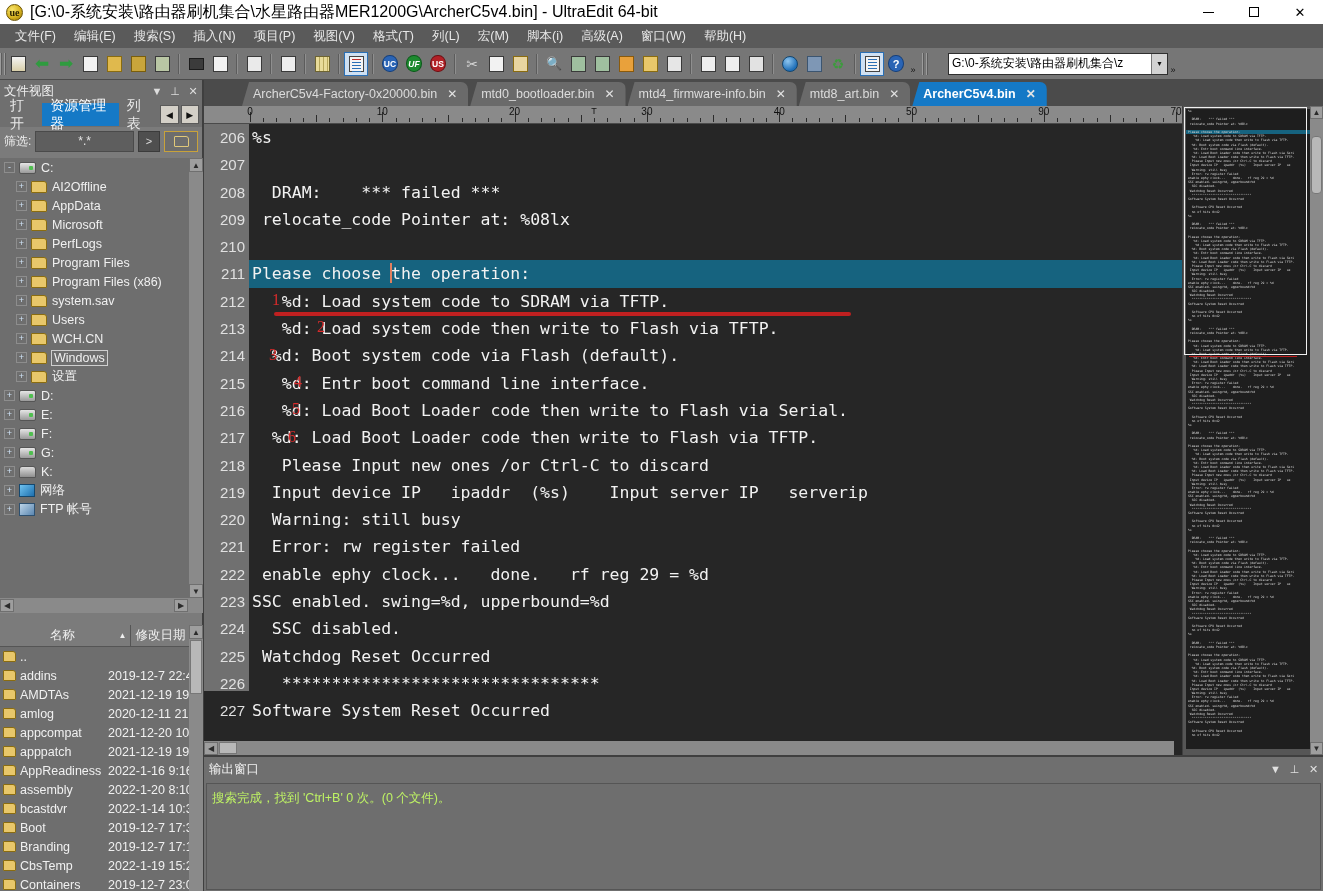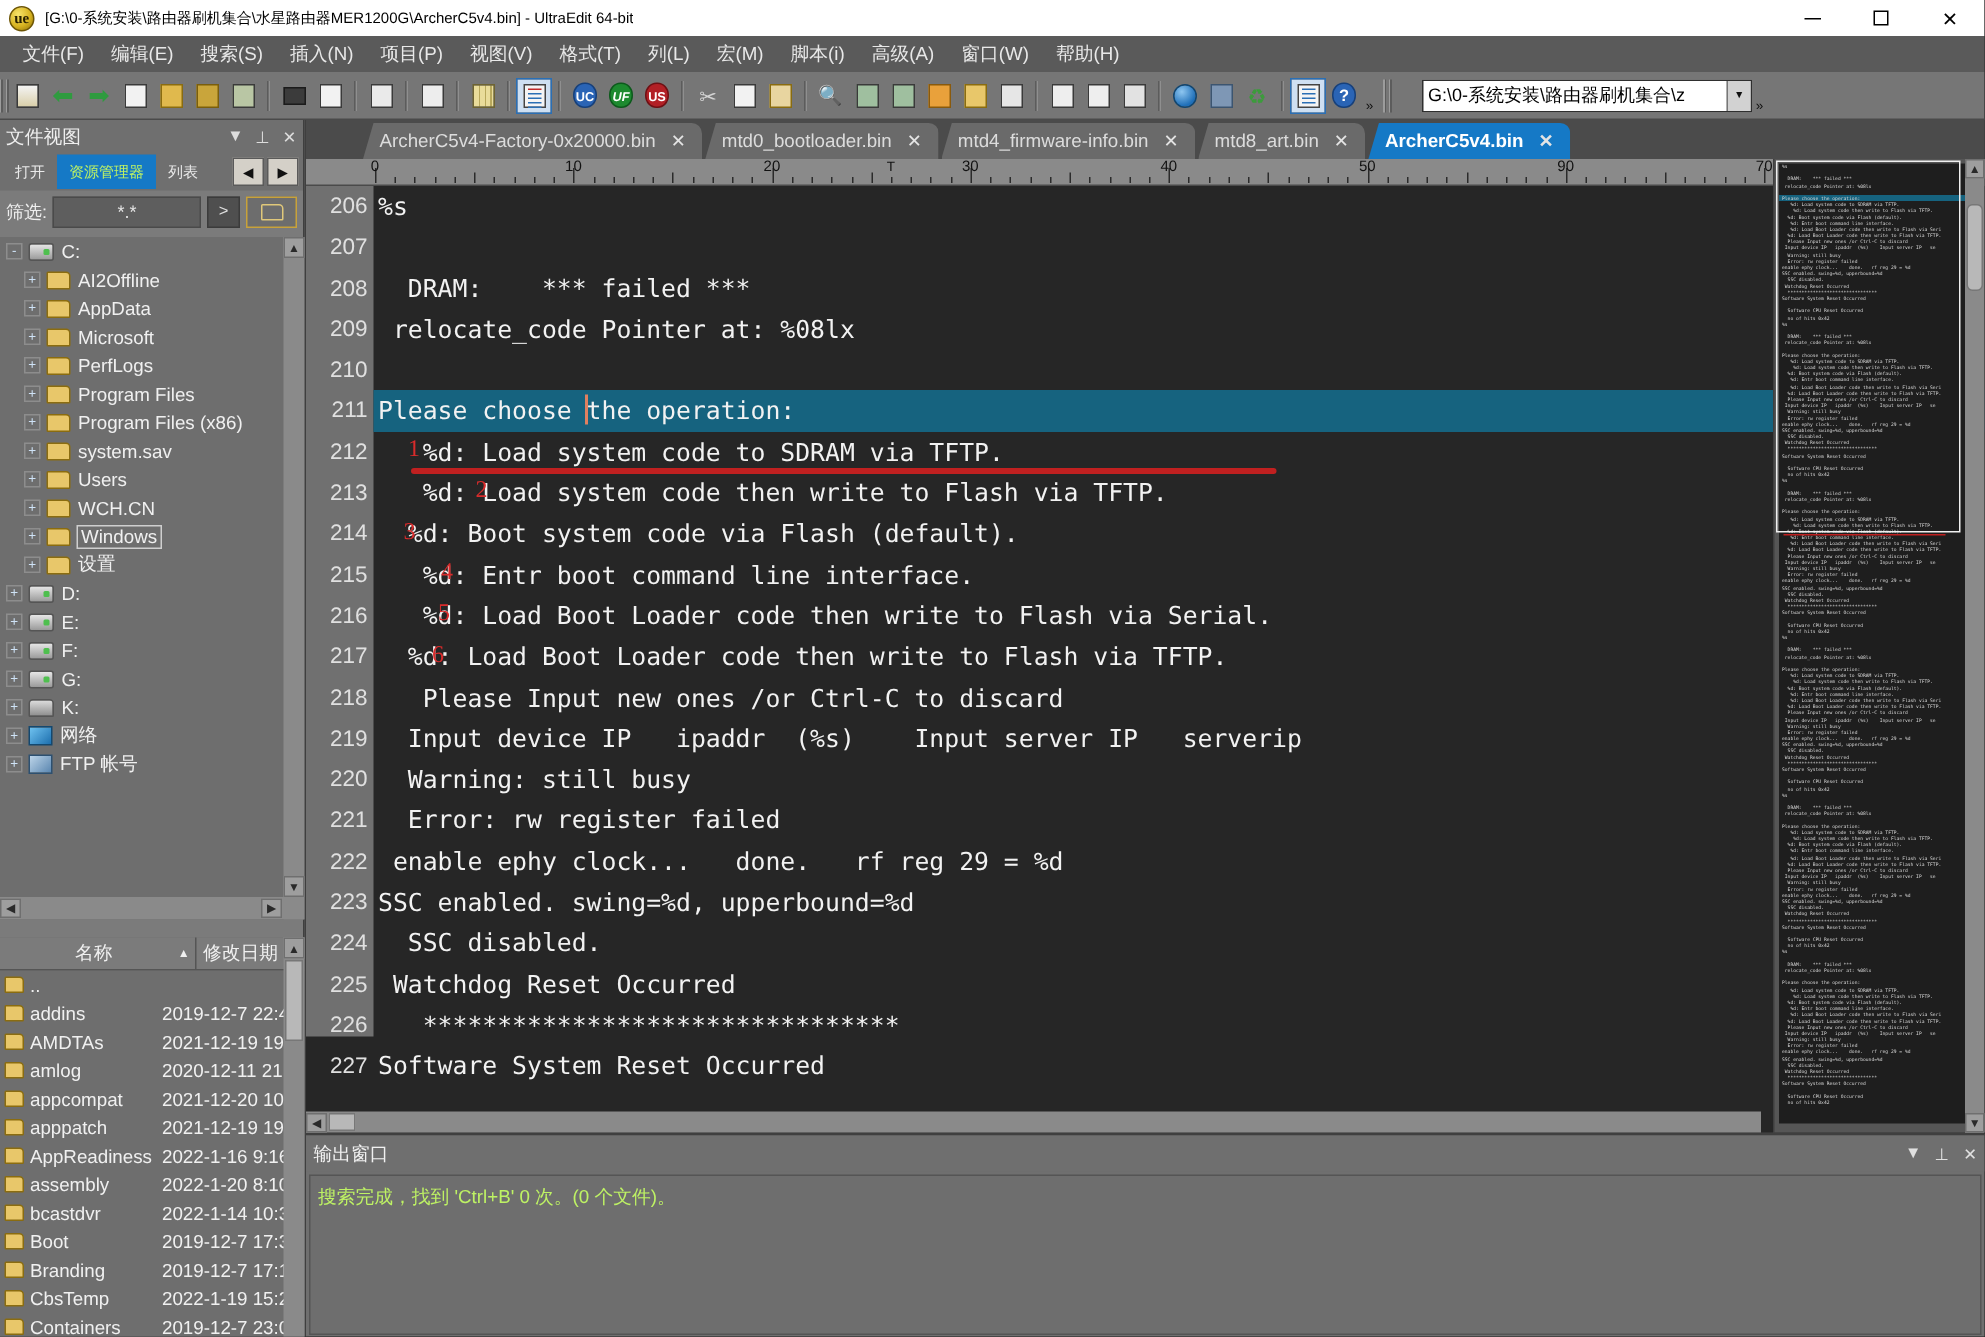--- a/index.html
+++ b/index.html
@@ -22,21 +22,21 @@
     width:17px; height:17px; margin-left:6px; margin-right:7px;
     border-radius:50%;
     background: radial-gradient(circle at 35% 30%, #f7e36a 0%, #d8b421 55%, #8d6f06 100%);
     border:1px solid #6d5504;
     color:#2a2100; font-size:10px; font-weight:bold;
     display:flex; align-items:center; justify-content:center;
     font-family:"Liberation Serif", serif;
     flex: 0 0 auto;
   }
   #title-text {
-    font-size:10px; color:#000; white-space:nowrap; overflow:hidden;
+    font-size:16px; color:#000; white-space:nowrap; overflow:hidden;
   }
   .wbtn {
     position:absolute; top:0; height:24px; width:46px;
     display:flex; align-items:center; justify-content:center;
     color:#000; font-size:13px;
   }
   #btn-min { right:92px; }
   #btn-max { right:46px; }
   #btn-close { right:0px; }
   #btn-min .g { width:11px; height:1px; background:#000; display:block; }
@@ -98,22 +98,22 @@
 
   
   #leftpanel {
     position:absolute; left:0; top:80px; width:203px; height:811px;
     background:#7b7b7b; border-right:1px solid #3f3f3f;
   }
   #lp-header { height:22px; background:#6f6f6f; display:flex; align-items:center; padding-left:4px;}
   #lp-header .t { color:#eee; font-size:12.5px; flex:1 1 auto;}
   #lp-header .i { width:18px; text-align:center; color:#ddd; font-size:11px; }
   #lp-tabs { height:25px; background:#6f6f6f; display:flex; align-items:stretch; padding:1px 2px; }
-  .lp-tab { padding:0 8px; display:flex; align-items:center; font-size:10px; color:#e9e9e9; }
-  .lp-tab.active { background:#1579c6; color:#bef264; }
+  .lp-tab { padding:0 8px; display:flex; align-items:center; font-size:14px; color:#e9e9e9; }
+  .lp-tab.active { background:#1579c6; color:#ffffff; }
   .lp-navbtn { width:21px; margin:2px 1px; background:#d4d0c8; border:1px solid #5a5a5a;
     display:flex; align-items:center; justify-content:center; font-size:9px; color:#111;}
   #lp-filter { height:28px; display:flex; align-items:center; padding:0 4px; gap:4px; }
   #lp-filter .lbl { color:#eee; font-size:12px; white-space:nowrap;}
   #lp-filter .box { flex:1 1 auto; height:21px; background:#5e5e5e; border:1px solid #4a4a4a;
     color:#e4e4e4; font-size:12px; display:flex; align-items:center; justify-content:center;}
   #lp-filter .gobtn { width:22px; height:21px; background:#4f4f4f; border:1px solid #3b3b3b;
     color:#ddd; font-size:11px; display:flex;align-items:center;justify-content:center;}
   #lp-filter .folderbtn { width:34px; height:21px; background:#6d6d6d; border:1px solid #c8a23a;
     display:flex;align-items:center;justify-content:center;}

